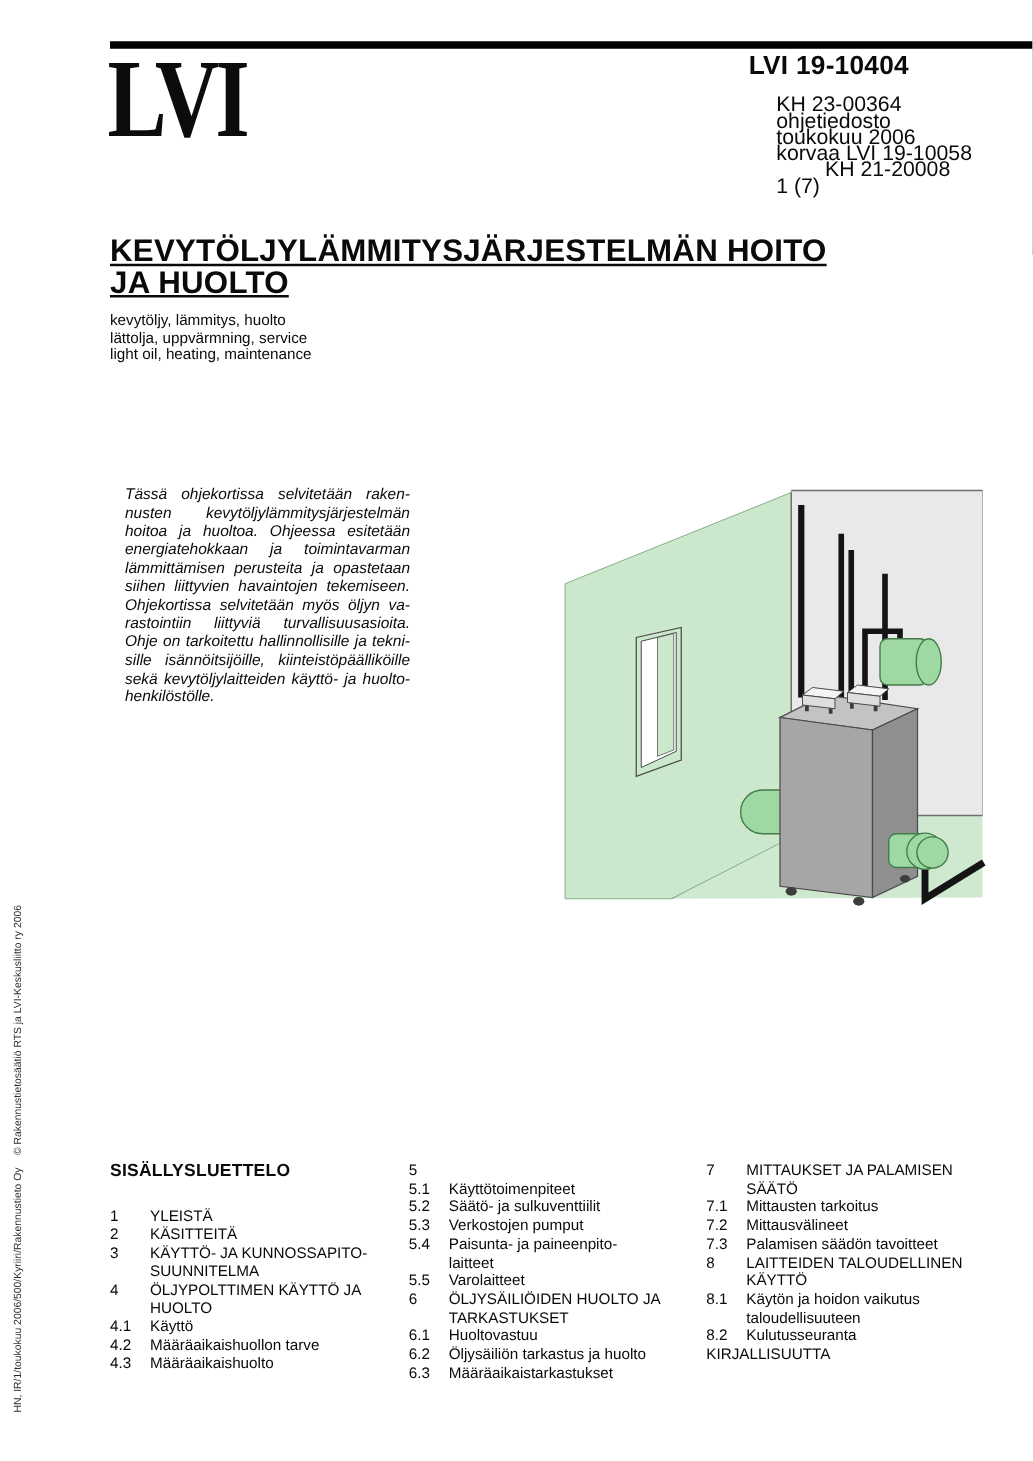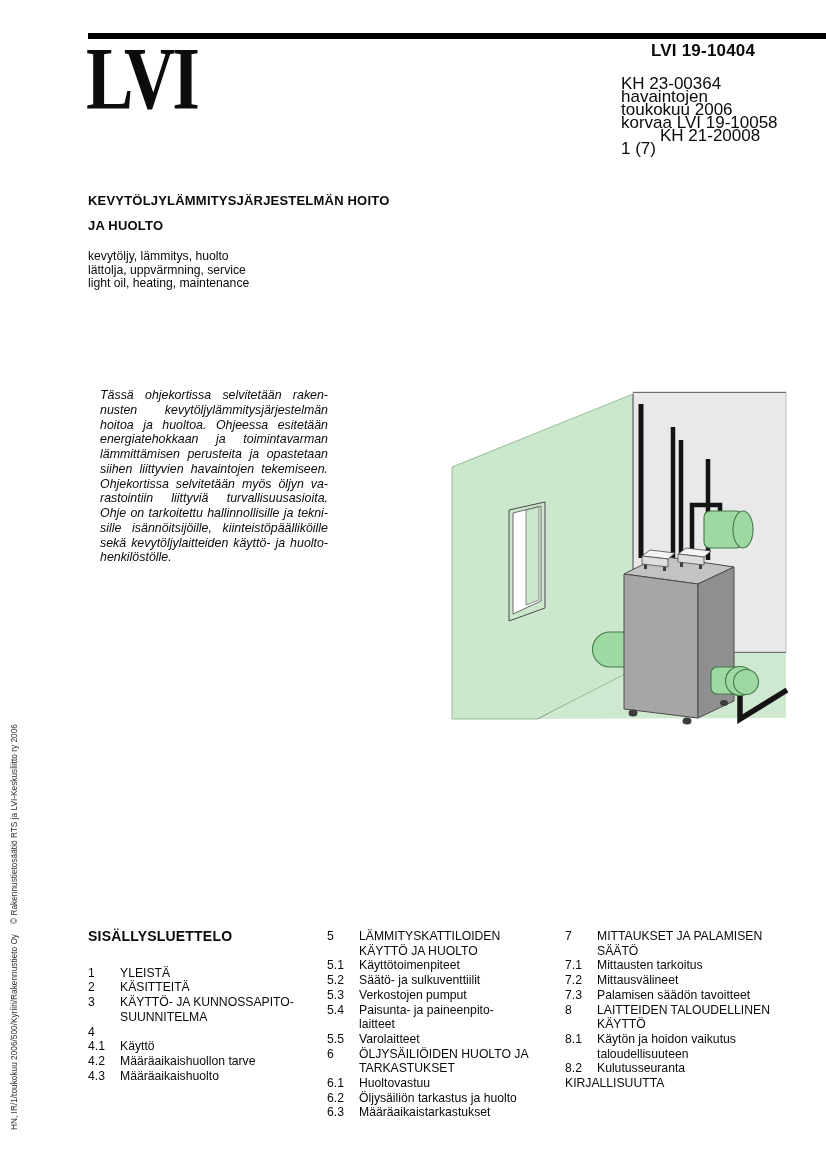--- a/index.html
+++ b/index.html
@@ -10,25 +10,25 @@
     padding-left:42px;
   }
   
   .top-rule{position:absolute;left:88px;top:33px;width:738px;height:5.5px;background:#000;}
   .logo{
     position:absolute;left:86px;top:34px;
     font-family:"Liberation Serif", serif;font-weight:bold;
     font-size:96px;line-height:1;letter-spacing:-4px;
     transform:scaleX(.74) scaleY(.93);transform-origin:left top;color:#0c0c0c;
   }
-  .doc-number{position:absolute;left:651px;top:41px;font-size:17px;font-weight:bold;letter-spacing:.2px;}
+  .doc-number{position:absolute;left:599px;top:41px;font-size:21px;font-weight:bold;letter-spacing:.2px;}
   .header-meta{position:absolute;left:621px;top:77px;font-size:17px;line-height:13px;}
   .header-meta .indent{padding-left:39px;}
   
-  .title{position:absolute;left:88px;top:189px;font-size:13px;font-weight:bold;line-height:24.5px;letter-spacing:.2px;}
+  .title{position:absolute;left:88px;top:189px;font-size:25px;font-weight:bold;line-height:24.5px;letter-spacing:.2px;text-decoration:underline;}
   .keywords{position:absolute;left:88px;top:250px;font-size:12.2px;line-height:13.6px;}
   
   .intro{position:absolute;left:88px;top:388px;width:228px;font-size:12.4px;line-height:14.75px;font-style:italic;margin-left:12px;}
   .intro-line{text-align:justify;text-align-last:justify;white-space:nowrap;}
   .intro-line.last{text-align-last:left;}
   
   .illus{position:absolute;left:440px;top:383px;}
   .f-graywall{fill:var(--back_wall_gray);stroke:#b3b3b3;stroke-width:.8;}
   .f-floor{fill:var(--floor_green);}
   .f-wall{fill:var(--wall_green);stroke:#86ae89;stroke-width:.8;}
@@ -63,21 +63,21 @@
 </head>
 <body>
 
 <div class="page">
 
   <div class="top-rule"></div>
   <div class="logo">LVI</div>
   <div class="doc-number">LVI 19-10404</div>
   <div class="header-meta">
       <div class="">KH 23-00364</div>
-      <div class="">havaintojen</div>
+      <div class="">ohjetiedosto</div>
       <div class="">toukokuu 2006</div>
       <div class="">korvaa LVI 19-10058</div>
       <div class="indent">KH 21-20008</div>
       <div class="">1 (7)</div>
     </div>
 
   <div class="title">
       <div class="title-line">KEVYTÖLJYLÄMMITYSJÄRJESTELMÄN HOITO</div>
       <div class="title-line">JA HUOLTO</div>
     </div>
@@ -176,20 +176,24 @@
         </div>
         <div class="toc-entry">
           <span class="toc-num">3</span>
           <span class="toc-text">
             <div>KÄYTTÖ- JA KUNNOSSAPITO-</div>
             <div>SUUNNITELMA</div>
           </span>
         </div>
         <div class="toc-entry">
           <span class="toc-num">4</span>
+          <span class="toc-text">
+            <div>ÖLJYPOLTTIMEN KÄYTTÖ JA</div>
+            <div>HUOLTO</div>
+          </span>
         </div>
         <div class="toc-entry">
           <span class="toc-num">4.1</span>
           <span class="toc-text">
             <div>Käyttö</div>
           </span>
         </div>
         <div class="toc-entry">
           <span class="toc-num">4.2</span>
           <span class="toc-text">
@@ -201,24 +205,20 @@
           <span class="toc-text">
             <div>Määräaikaishuolto</div>
           </span>
         </div>
       </div>
   </div>
   <div class="toc-col toc-col2">
     <div class="toc-entries">
         <div class="toc-entry">
           <span class="toc-num">5</span>
-          <span class="toc-text">
-            <div>LÄMMITYSKATTILOIDEN</div>
-            <div>KÄYTTÖ JA HUOLTO</div>
-          </span>
         </div>
         <div class="toc-entry">
           <span class="toc-num">5.1</span>
           <span class="toc-text">
             <div>Käyttötoimenpiteet</div>
           </span>
         </div>
         <div class="toc-entry">
           <span class="toc-num">5.2</span>
           <span class="toc-text">

